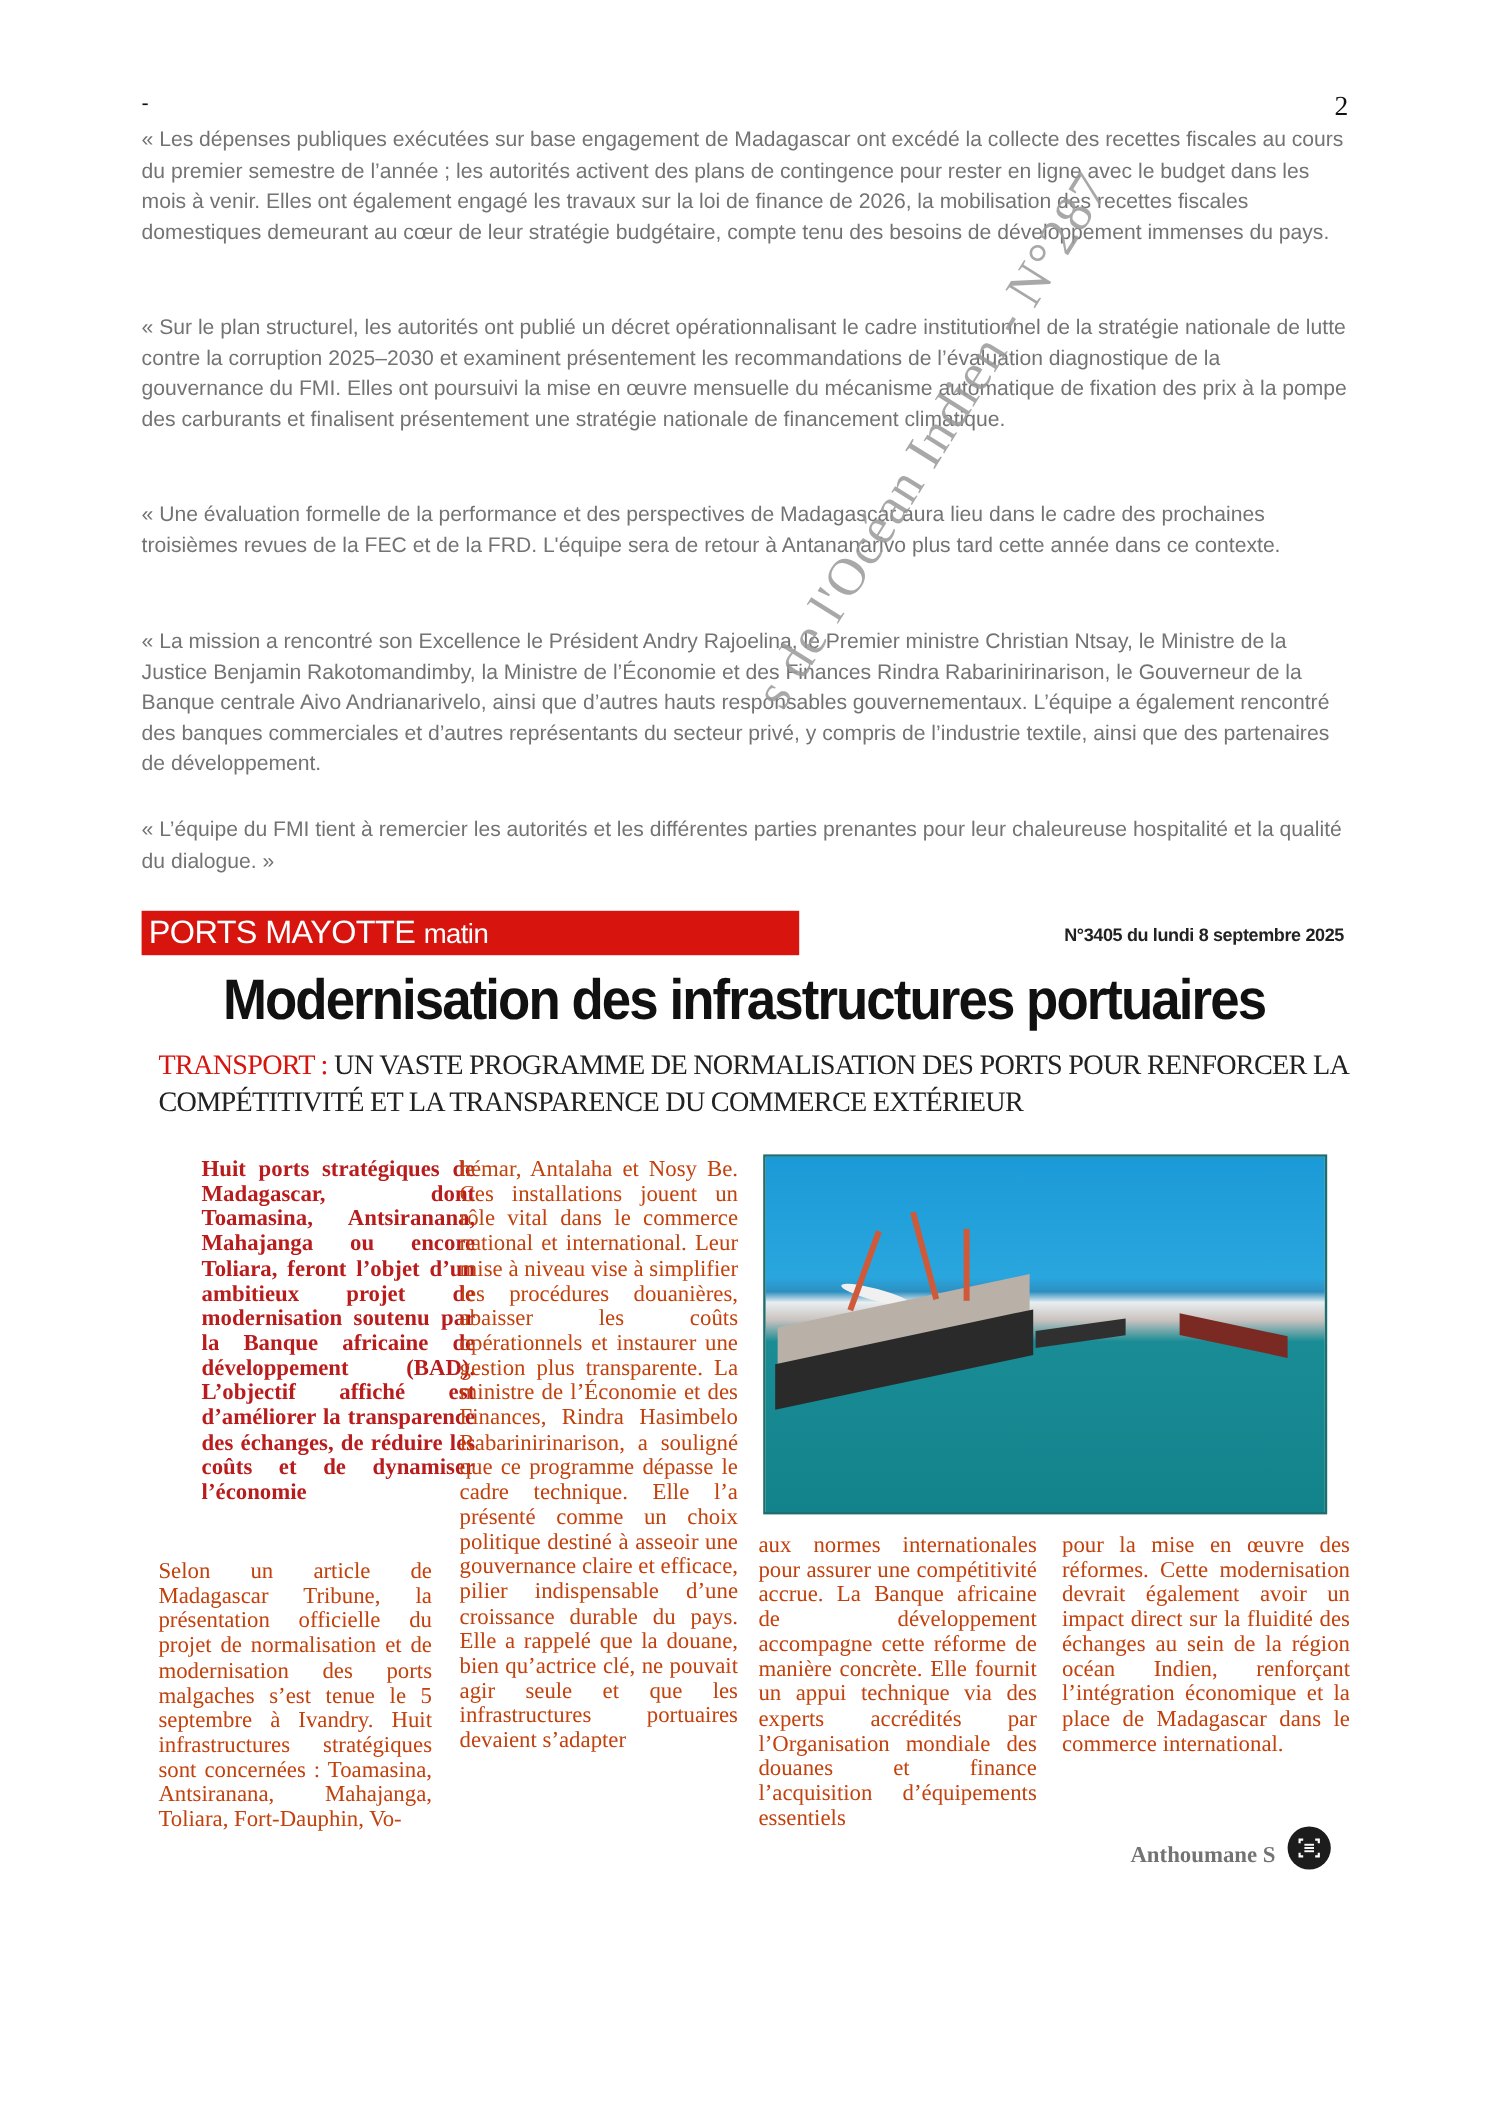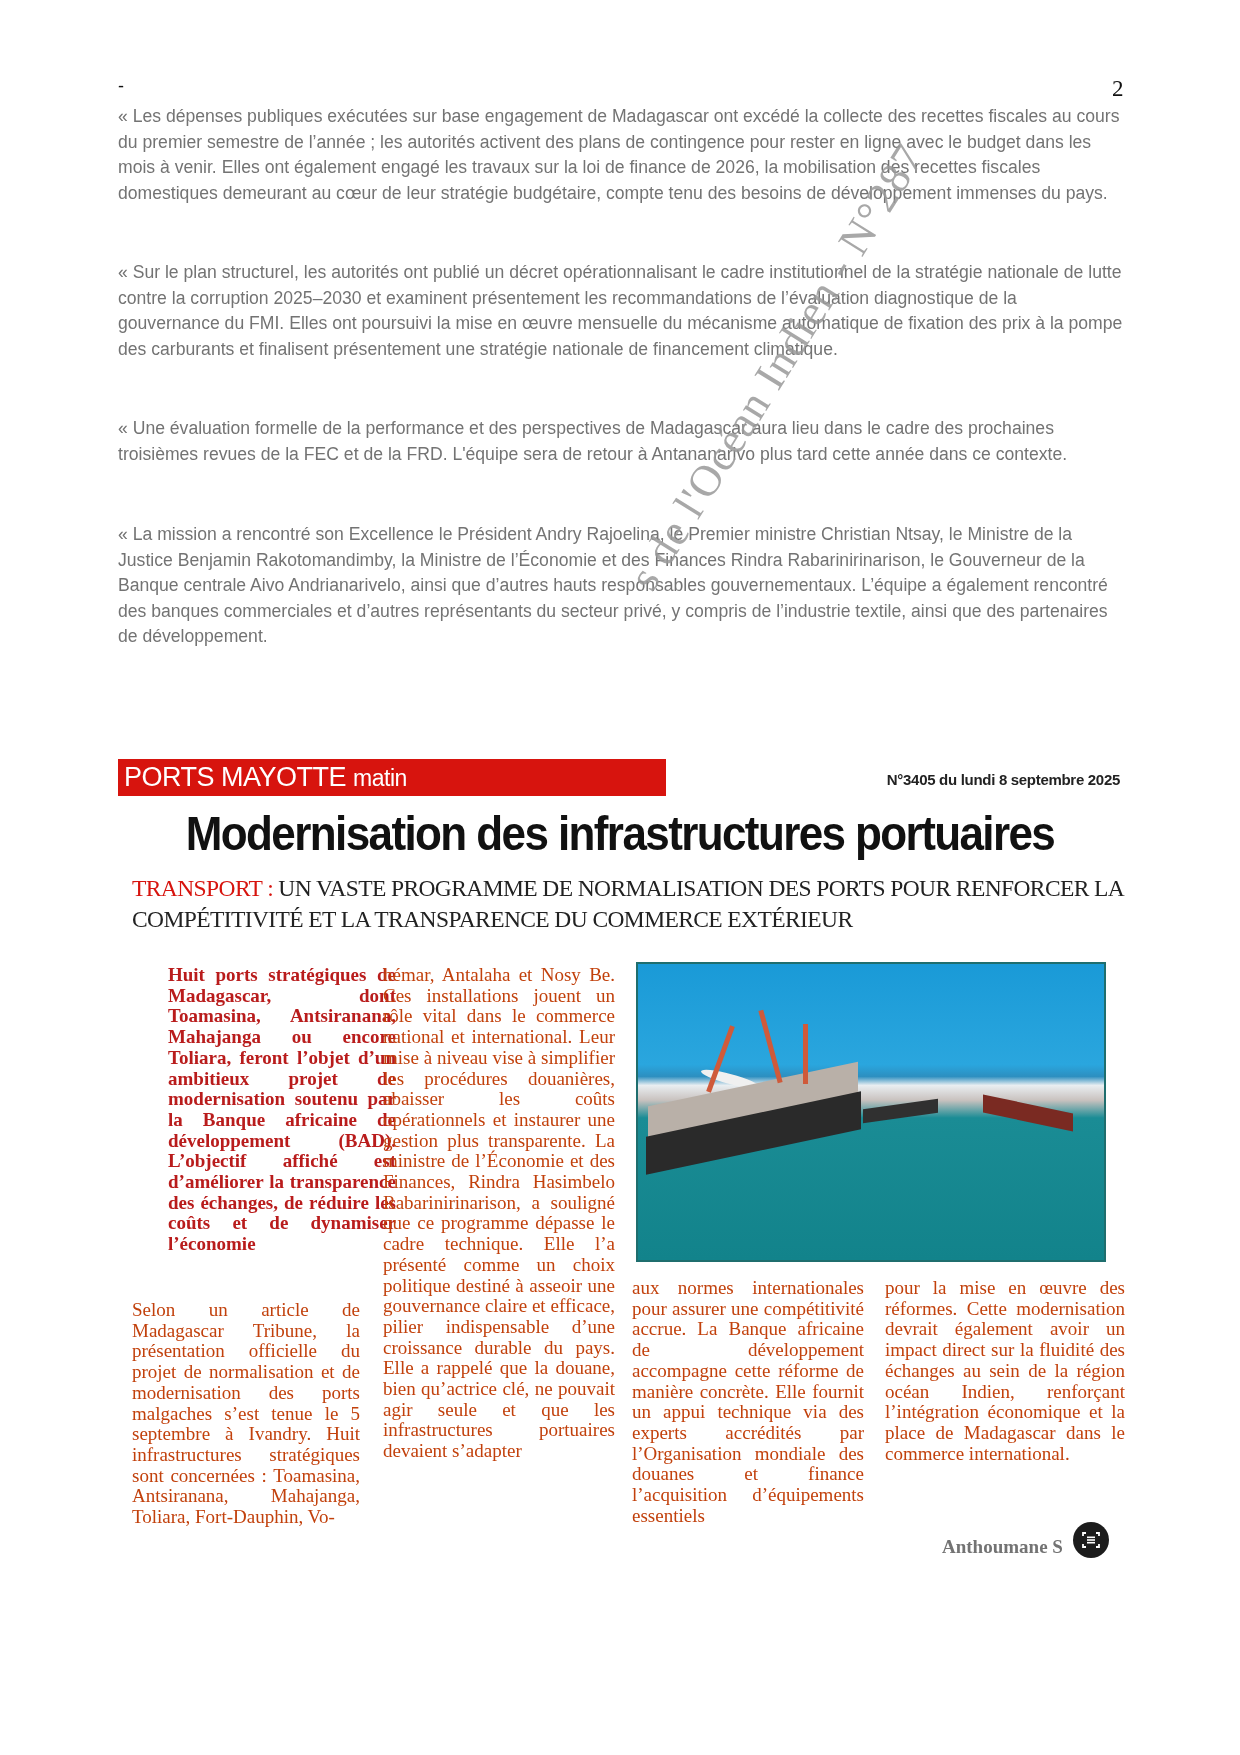--- a/index.html
+++ b/index.html
@@ -51,20 +51,21 @@
 <body>
 
 <div class="page">
   <div class="dash">-</div>
   <div class="pagenum">2</div>
 
   <p class="para p1">« Les dépenses publiques exécutées sur base engagement de Madagascar ont excédé la collecte des recettes fiscales au cours du premier semestre de l’année ; les autorités activent des plans de contingence pour rester en ligne avec le budget dans les mois à venir. Elles ont également engagé les travaux sur la loi de finance de 2026, la mobilisation des recettes fiscales domestiques demeurant au cœur de leur stratégie budgétaire, compte tenu des besoins de développement immenses du pays.</p>
   <p class="para p2">« Sur le plan structurel, les autorités ont publié un décret opérationnalisant le cadre institutionnel de la stratégie nationale de lutte contre la corruption 2025–2030 et examinent présentement les recommandations de l’évaluation diagnostique de la gouvernance du FMI. Elles ont poursuivi la mise en œuvre mensuelle du mécanisme automatique de fixation des prix à la pompe des carburants et finalisent présentement une stratégie nationale de financement climatique.</p>
   <p class="para p3"> « Une évaluation formelle de la performance et des perspectives de Madagascar aura lieu dans le cadre des prochaines troisièmes revues de la FEC et de la FRD. L'équipe sera de retour à Antananarivo plus tard cette année dans ce contexte.</p>
   <p class="para p4">« La mission a rencontré son Excellence le Président Andry Rajoelina, le Premier ministre Christian Ntsay, le Ministre de la Justice Benjamin Rakotomandimby, la Ministre de l’Économie et des Finances Rindra Rabarinirinarison, le Gouverneur de la Banque centrale Aivo Andrianarivelo, ainsi que d’autres hauts responsables gouvernementaux. L’équipe a également rencontré des banques commerciales et d’autres représentants du secteur privé, y compris de l’industrie textile, ainsi que des partenaires de développement.</p>
+  <p class="para p5">« L’équipe du FMI tient à remercier les autorités et les différentes parties prenantes pour leur chaleureuse hospitalité et la qualité du dialogue. »</p>
 
   <div class="watermark">s de l'Océan Indien - N°287</div>
 
   <div class="clip">
     <div class="masthead">
       <span>PORTS MAYOTTE</span>
       <span class="mh-sub">matin</span>
     </div>
     <div class="issue">N°3405 du lundi 8 septembre 2025</div>
 

